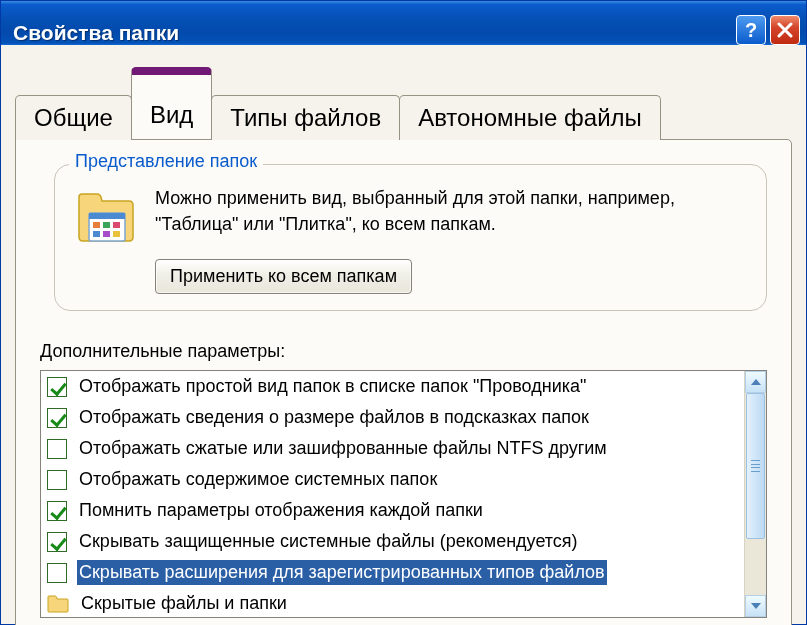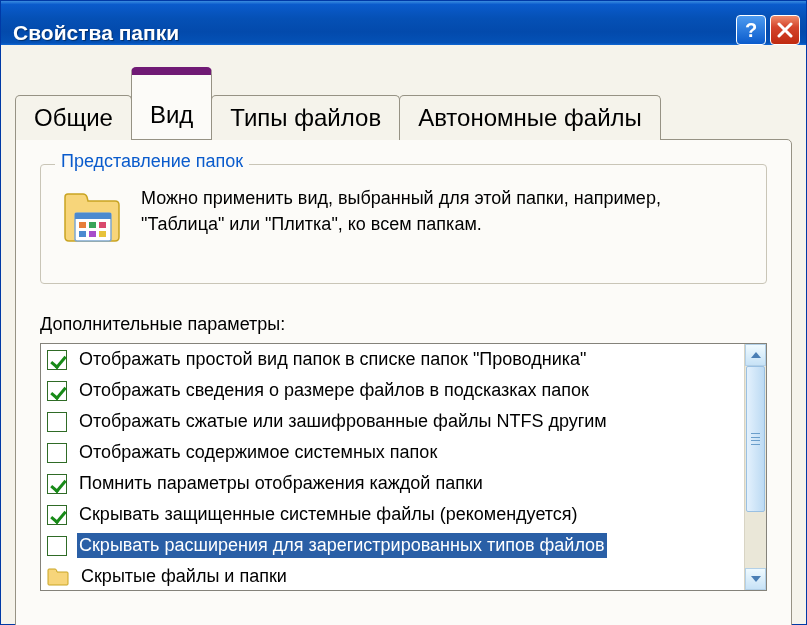--- a/index.html
+++ b/index.html
@@ -82,24 +82,25 @@
   background: #fcfbf8;
   border: 1px solid #969284;
   border-radius: 0 5px 5px 5px;
   padding: 24px 24px 0 24px;
   height: calc(100% - 44px);
   position: relative;
   z-index: 1;
 }
 .groupbox {
   border: 1px solid #c9c5b7;
-  border-radius: 4px;
-  padding: 20px 20px 24px 20px;
+  border-radius: 16px;
+  padding: 20px 20px 16px 20px;
   position: relative;
   margin-bottom: 30px;
+  margin-left: 14px;
 }
 .groupbox-title {
   position: absolute;
   top: -14px;
   left: 14px;
   background: #fcfbf8;
   padding: 0 6px;
   font-size: 18px;
   color: #0a5bcc;
 }
@@ -263,20 +264,21 @@
               <rect x="28" y="31" width="7" height="6" fill="#3aa45a"></rect>
               <rect x="38" y="31" width="7" height="6" fill="#d94a6e"></rect>
               <rect x="18" y="40" width="7" height="6" fill="#4b8ad0"></rect>
               <rect x="28" y="40" width="7" height="6" fill="#a74dcb"></rect>
               <rect x="38" y="40" width="7" height="6" fill="#e7c23a"></rect>
             </svg>
           </div>
           <div style="flex:1">
             <div class="group-text">Можно применить вид, выбранный для этой папки, например, "Таблица" или "Плитка", ко всем папкам.</div>
             <div class="group-buttons">
+              <button class="xpbtn">Применить ко всем папкам</button>
             </div>
           </div>
         </div>
       </div>
 
       <div class="section-label">Дополнительные параметры:</div>
 
       <div class="listbox">
         <div class="list-items" id="list-items">
             <div class="list-item">

